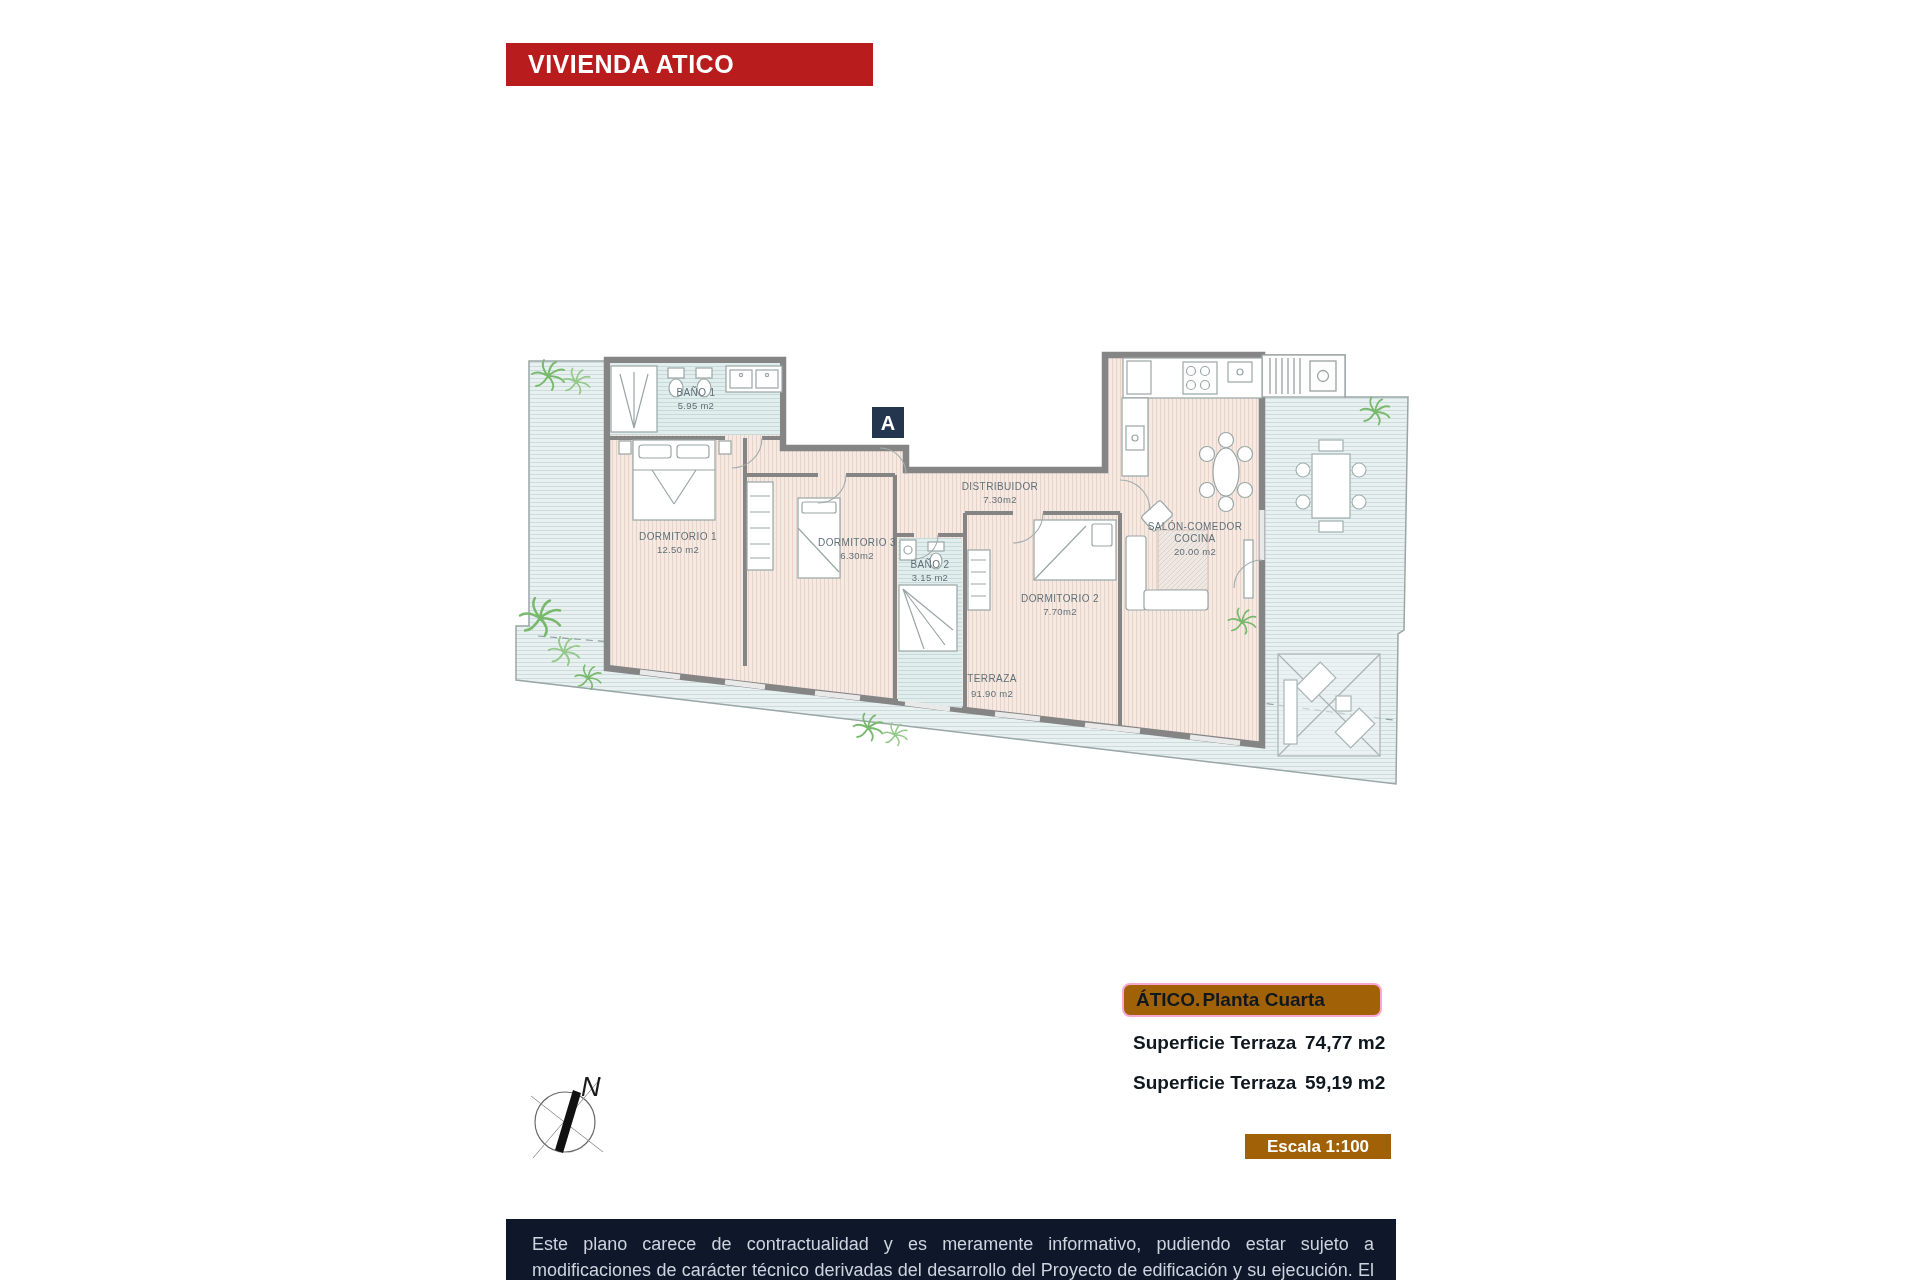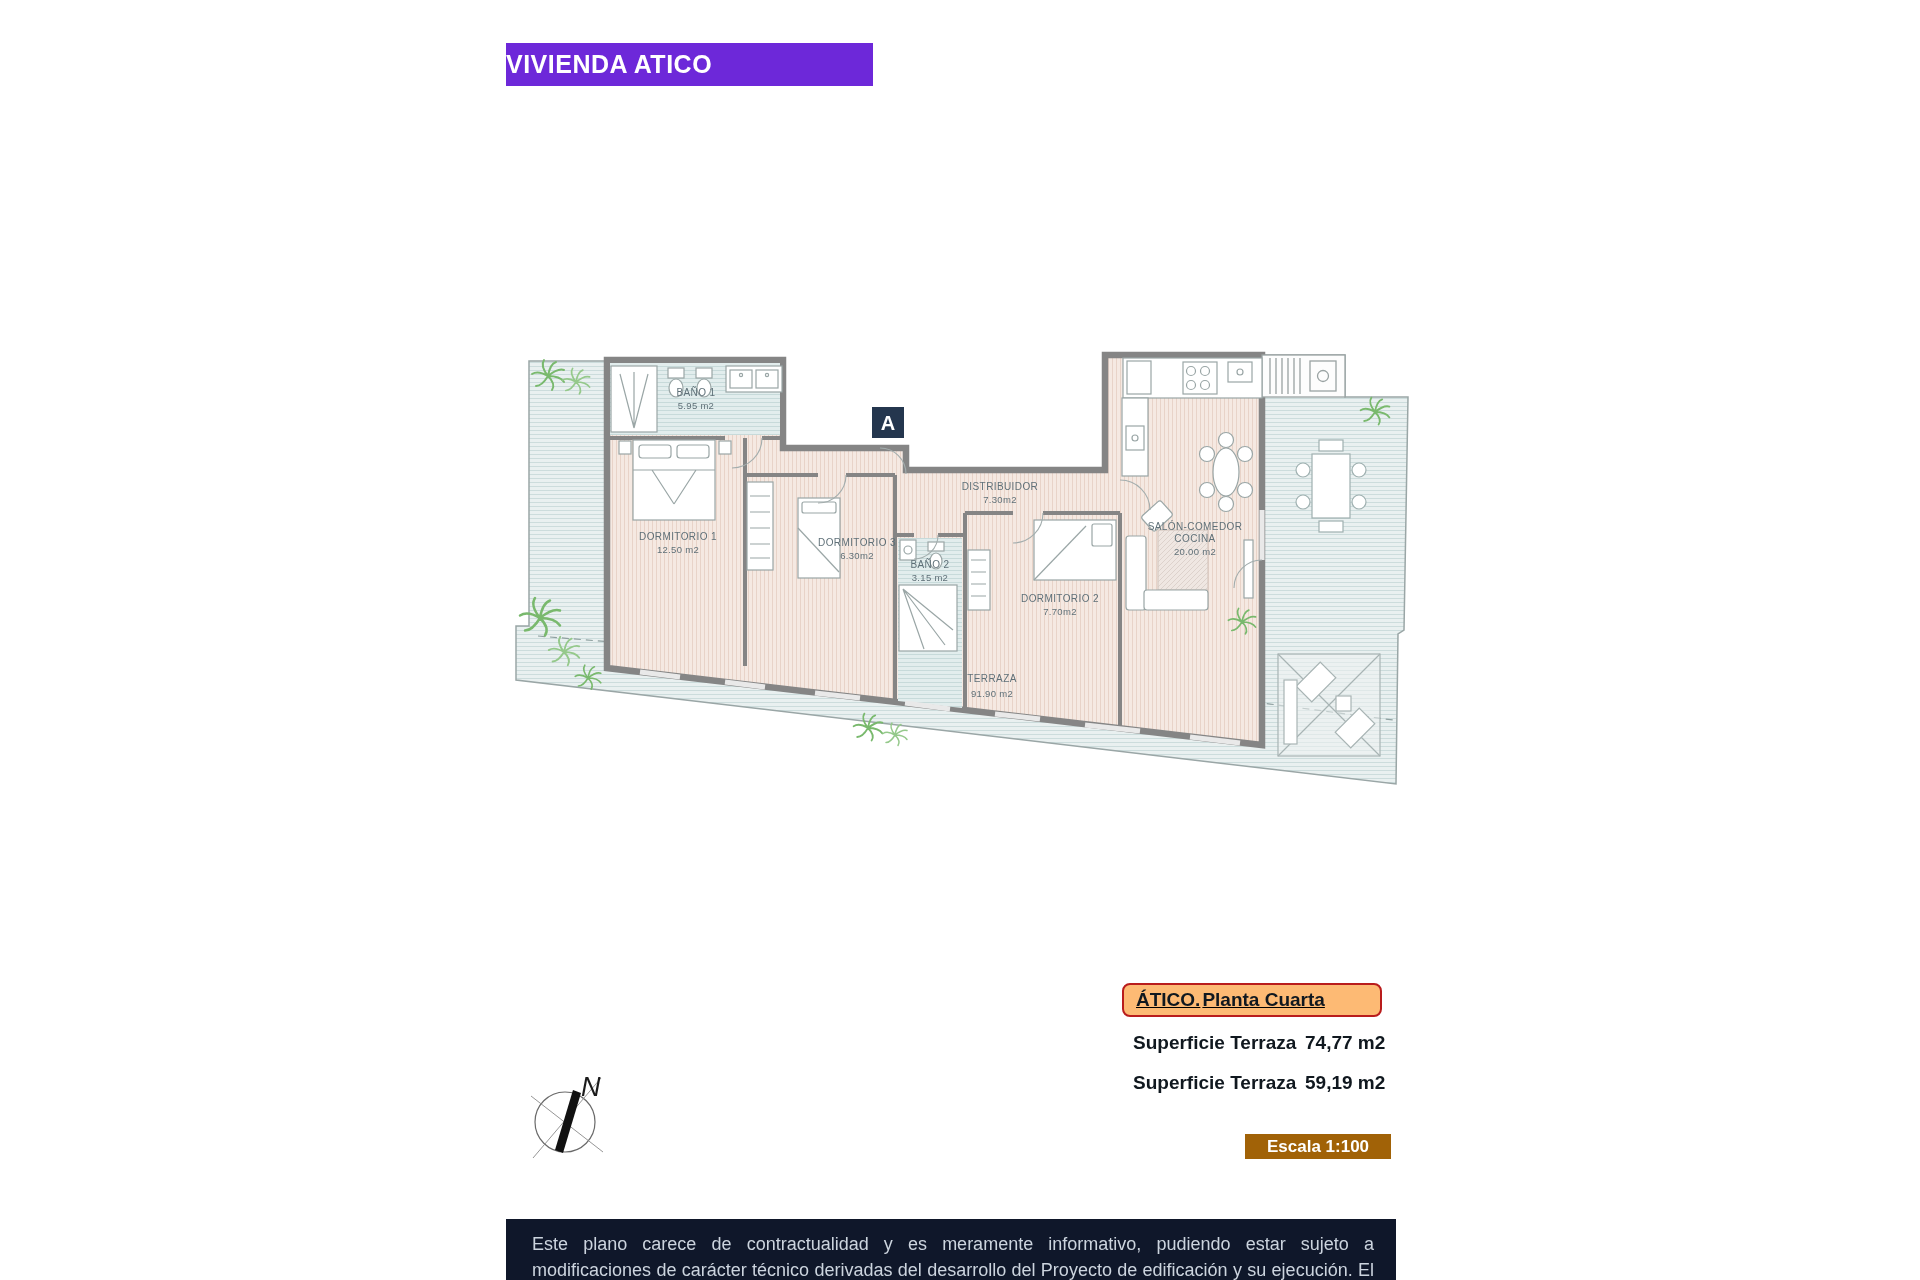--- a/index.html
+++ b/index.html
@@ -1,25 +1,25 @@
 <!DOCTYPE html>
 <html><head>
 <meta charset="utf-8">
 <style>
   html,body{margin:0;padding:0;}
   body{width:1920px;height:1280px;background:#ffffff;position:relative;overflow:hidden;
        font-family:"Liberation Sans", sans-serif;}
   .abs{position:absolute;}
   
-  #banner{left:506px;top:43px;width:367px;height:43px;background:#6d28d9;color:#ffffff;
-          font-weight:bold;font-size:25px;line-height:43px;box-sizing:border-box;
+  #banner{left:506px;top:43px;width:367px;height:43px;background:#b91c1c;color:#ffffff;
+          font-weight:bold;font-size:25px;line-height:43px;padding-left:22px;box-sizing:border-box;
           letter-spacing:.5px;}
   
-  #info-box{left:1122px;top:983px;width:260px;height:34px;border:2px solid #b91c1c;border-radius:8px;
-            background:#fdba74;display:flex;align-items:center;padding-left:12px;box-sizing:border-box;text-decoration:underline;}
+  #info-box{left:1122px;top:983px;width:260px;height:34px;border:2px solid #f9a8d4;border-radius:8px;
+            background:#a16207;display:flex;align-items:center;padding-left:12px;box-sizing:border-box;}
   #info-box .h1{font-weight:bold;font-size:19px;color:#10181f;}
   #info-box .h2{font-weight:bold;font-size:19px;color:#10181f;margin-left:2px;}
   .surf-row{left:1133px;width:262px;height:24px;color:#10181f;font-weight:bold;font-size:19px;}
   .surf-row .val{position:absolute;left:172px;top:0;}
   #surf1{top:1032px;} #surf2{top:1072px;}
   #escala{left:1245px;top:1134px;width:146px;height:25px;background:#a16207;color:#ffffff;
           font-weight:bold;font-size:17px;text-align:center;line-height:25px;}
   
   #disclaimer{left:506px;top:1206px;width:890px;height:74px;background:#0f172a;color:#ccd4de;
               font-size:18px;line-height:1.42;padding:13px 22px 0 26px;box-sizing:border-box;

